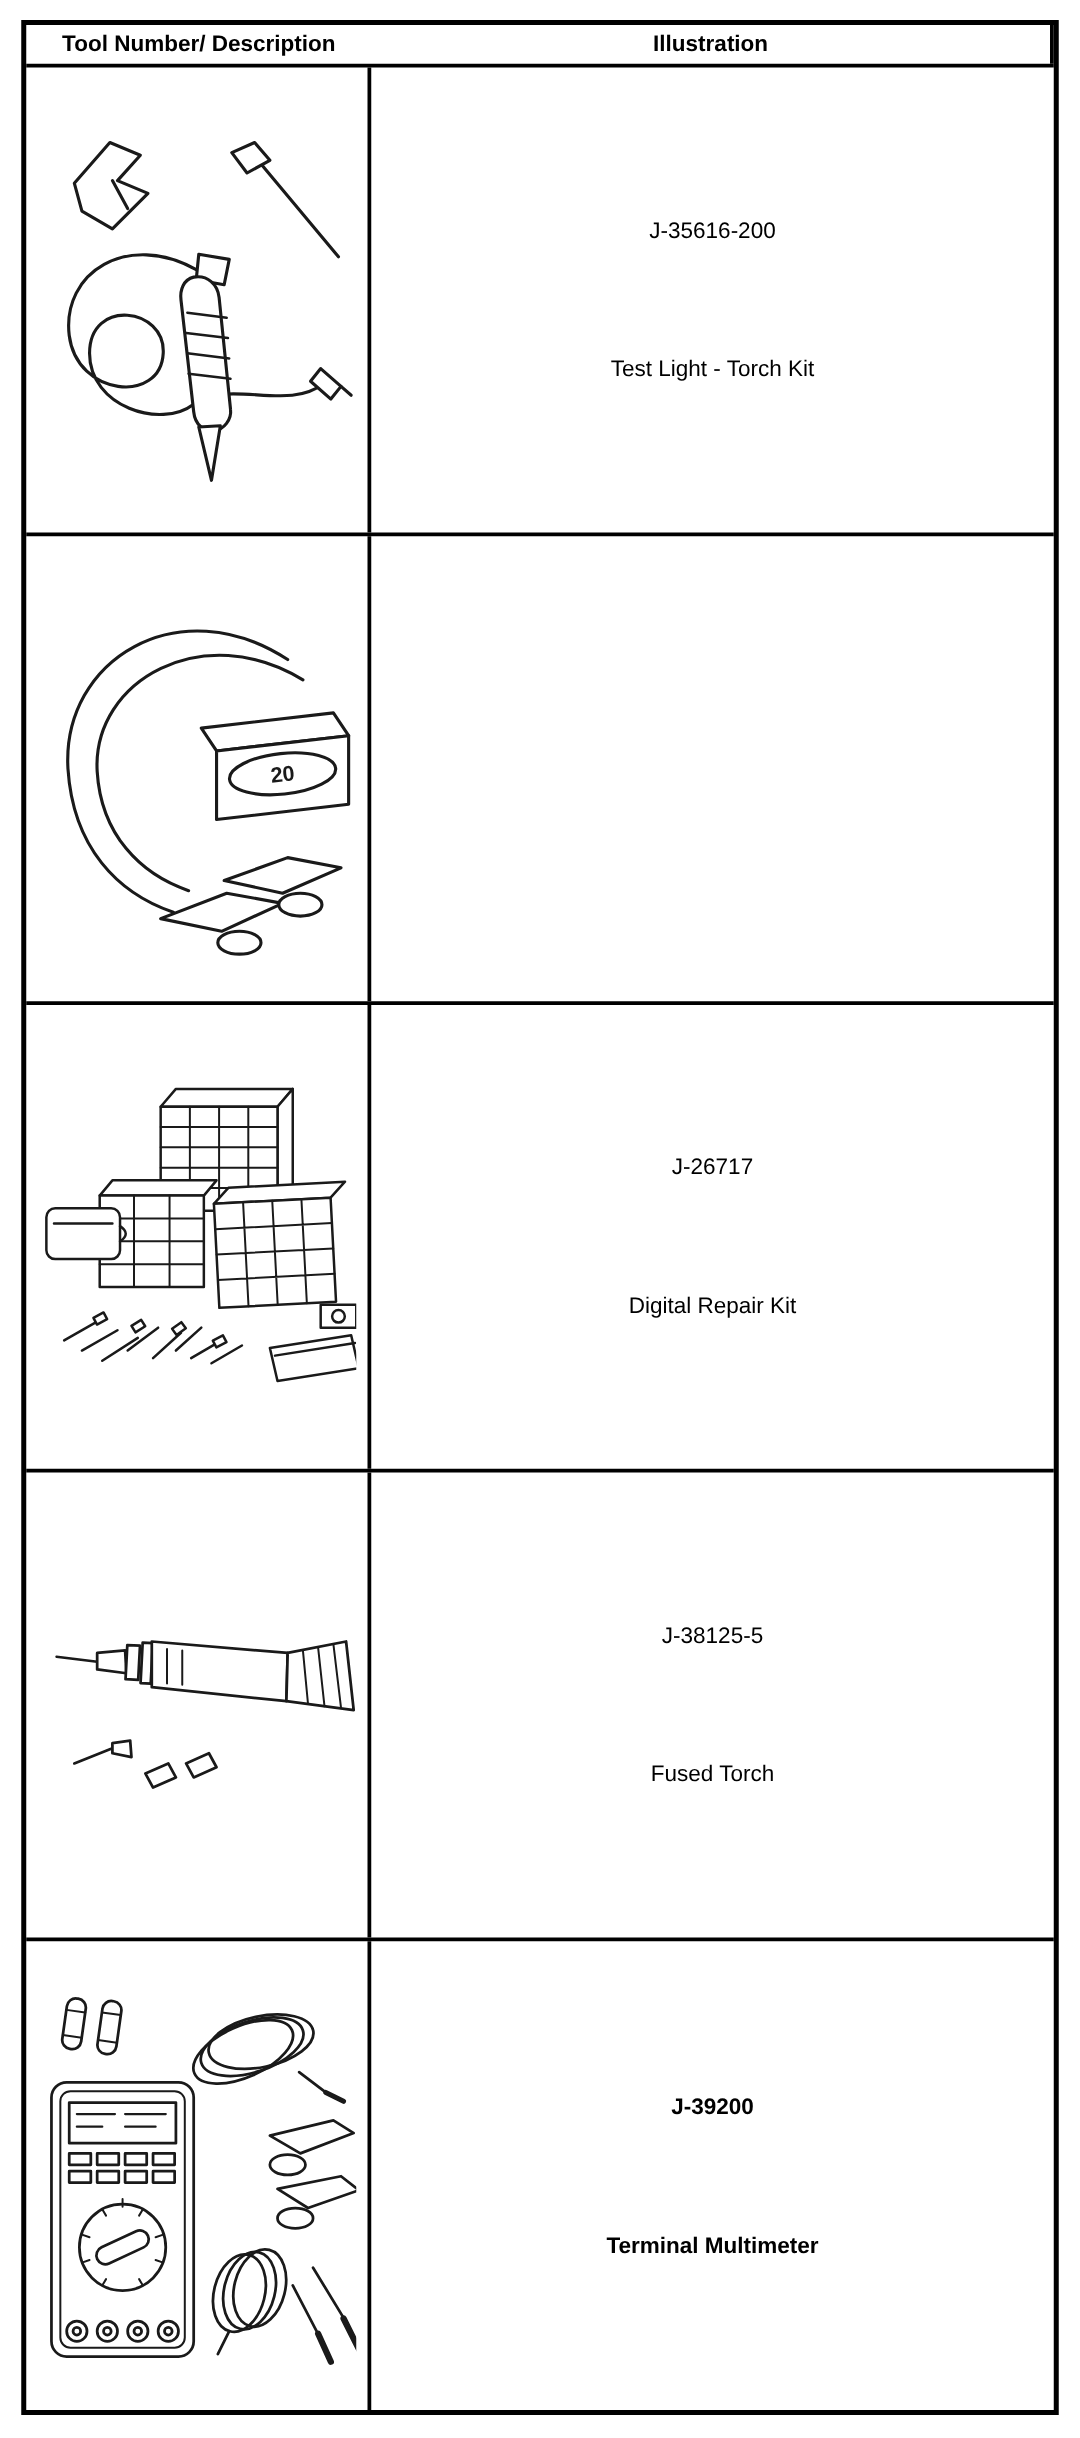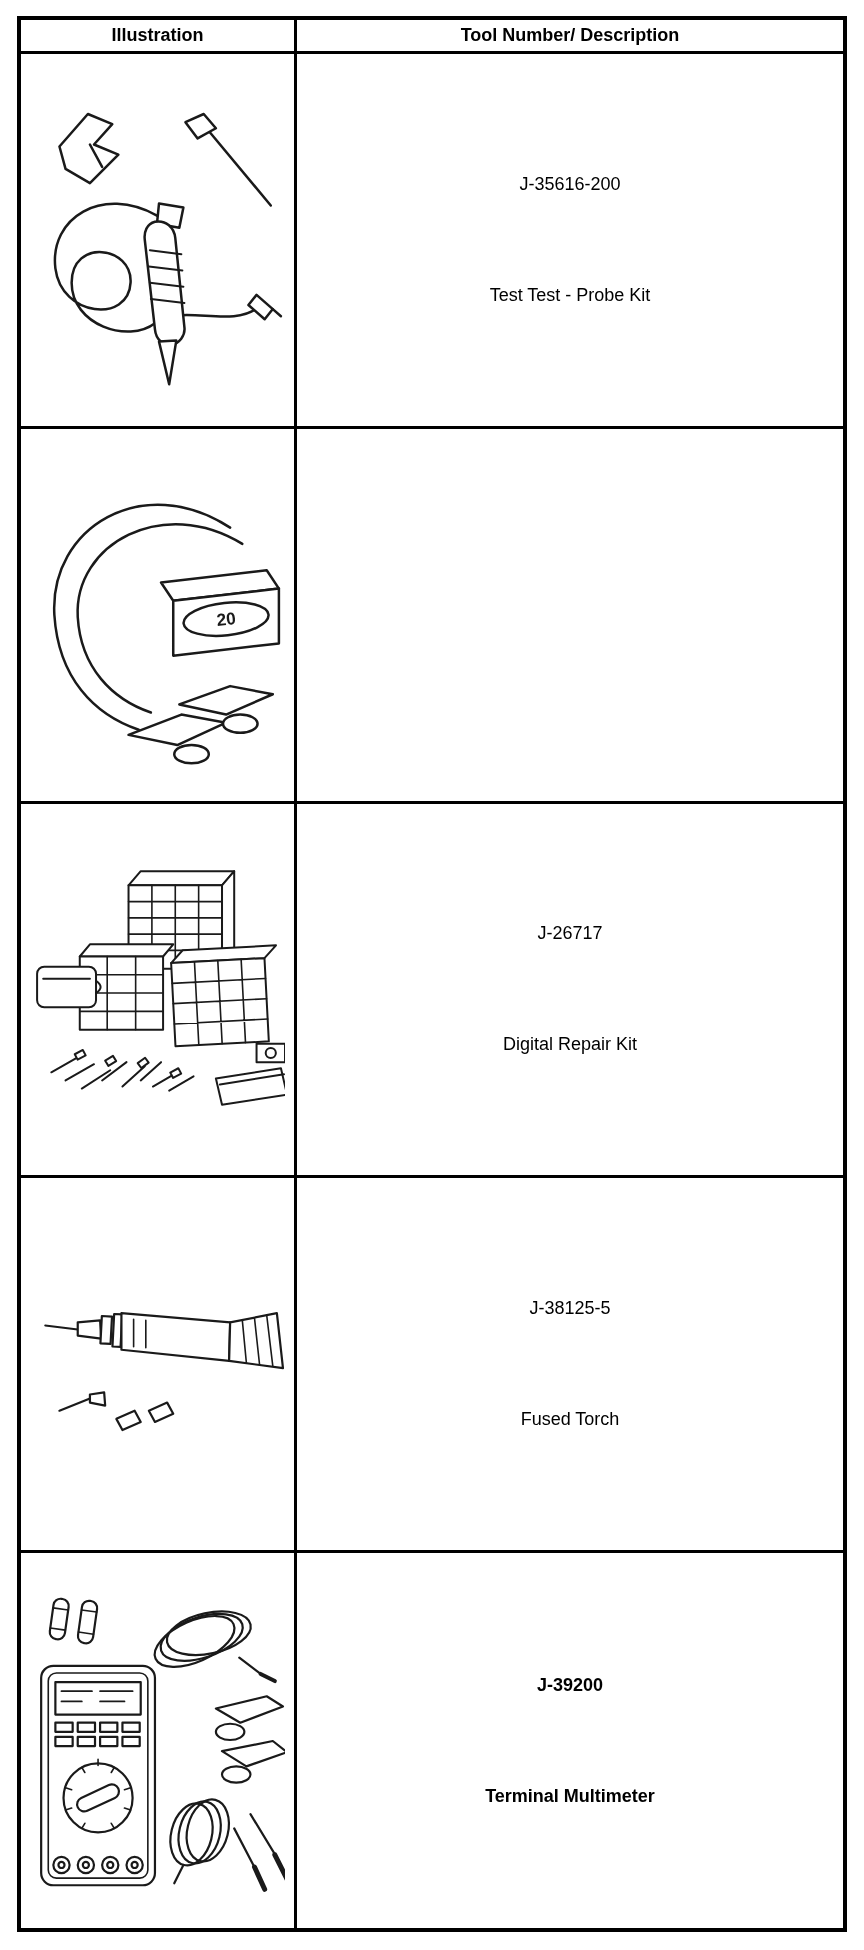--- a/index.html
+++ b/index.html
@@ -37,22 +37,22 @@
   }
   .illus svg { width:254px; height:308px; }
   svg * { vector-effect:non-scaling-stroke; }
 </style>
 </head>
 <body>
 
 <div class="page">
 
   <div class="hrow">
+    <div class="hcell">Tool Number/ Description</div>
     <div class="hcell first">Illustration</div>
-    <div class="hcell">Tool Number/ Description</div>
   </div>
 
   <div class="trow">
     <div class="cell illus">
       <svg viewBox="0 0 250 300">
         <g fill="#fff" stroke="#1a1a1a" stroke-width="2.5" stroke-linejoin="round" stroke-linecap="round">
           <path d="M28,58 L56,26 L80,36 L62,56 L86,66 L58,94 L34,80 Z"></path>
           <path d="M58,56 L70,78" fill="none"></path>
           <path d="M152,34 L170,26 L182,40 L164,50 Z"></path>
           <path d="M176,44 L236,116" fill="none"></path>
@@ -61,21 +61,21 @@
           <path d="M238,218 L246,225" fill="none"></path>
           <path d="M126,114 L150,118 L146,138 L124,134 Z"></path>
           <path d="M122,132 C114,134 111,142 112,150 L122,238 C123,248 130,254 138,253 C146,252 152,244 151,236 L142,148 C141,138 133,130 122,132 Z"></path>
           <path d="M117,160 L148,164 M116,176 L149,180 M117,192 L150,196 M118,208 L151,212" fill="none" stroke-width="2"></path>
           <path d="M126,250 L136,292 L143,249 Z"></path>
         </g>
       </svg>
     </div>
     <div class="cell desc">
       <div>J-35616-200</div>
-      <div>Test Test - Probe Kit</div>
+      <div>Test Light - Torch Kit</div>
     </div>
   </div>
 
   <div class="trow">
     <div class="cell illus">
       <svg viewBox="0 0 250 300">
         <g fill="none" stroke="#1a1a1a" stroke-width="2.5" stroke-linejoin="round" stroke-linecap="round">
           <path d="M196,64 C110,8 18,64 23,150 C27,212 62,248 106,263"></path>
           <path d="M208,80 C130,32 42,80 46,152 C49,202 80,233 118,246"></path>
           <g fill="#fff">

